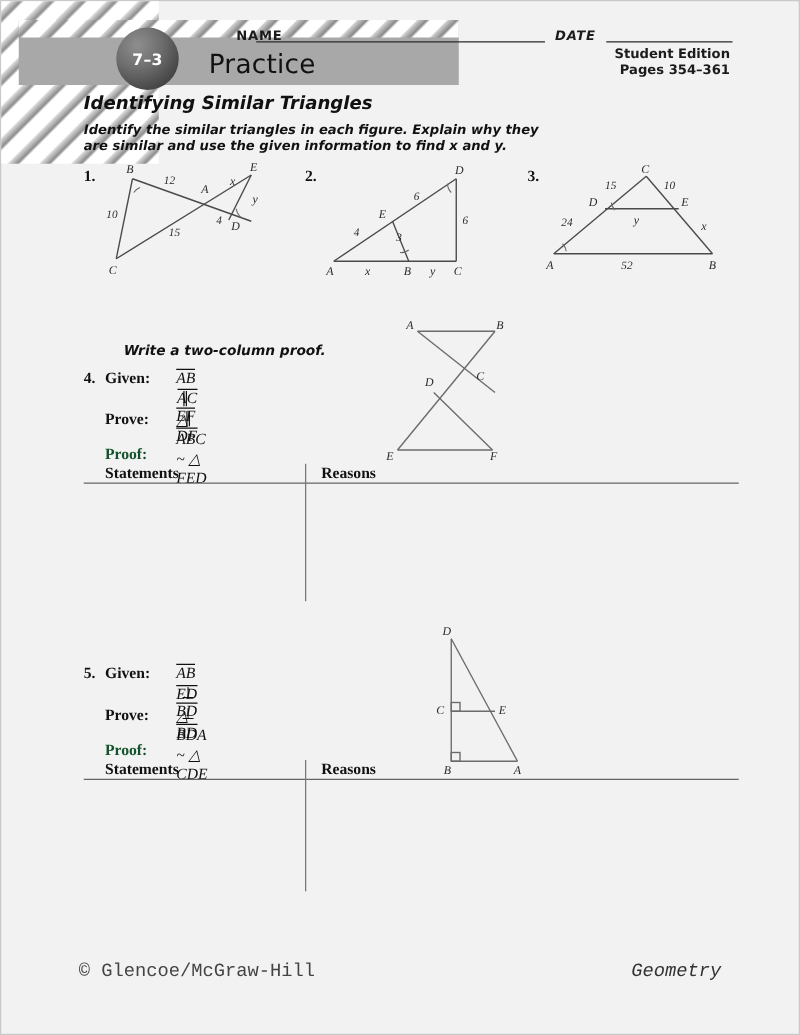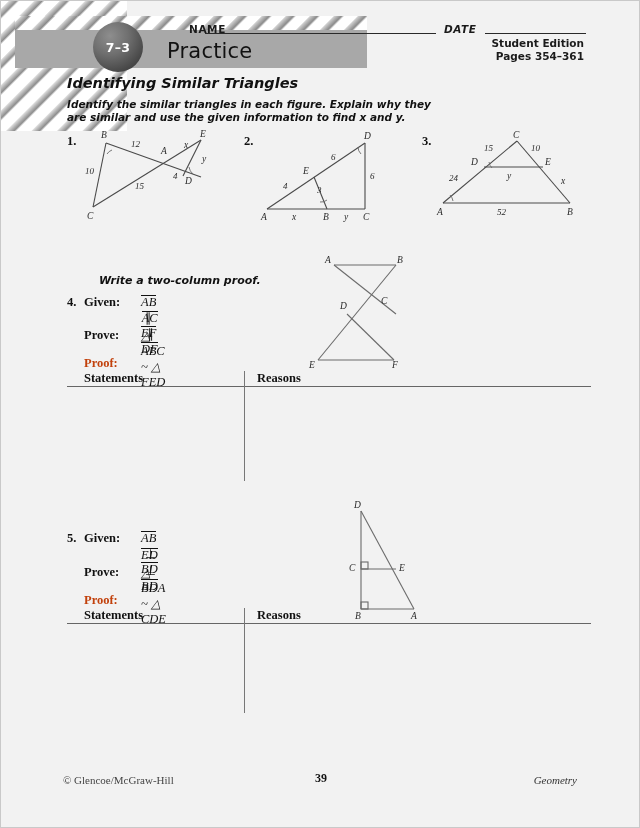--- a/index.html
+++ b/index.html
@@ -106,33 +106,33 @@
     position:absolute;
     font-family:"DejaVu Sans", sans-serif;
     font-size:11px;font-weight:bold;font-style:italic;color:#111;
   }
   .given-block{position:absolute;font-family:"Liberation Serif", serif;font-size:12.5px;color:#111;}
   .lbl{font-weight:bold;position:absolute;}
   .math{position:absolute;font-style:italic;}
   .ovl{border-top:1.2px solid #111;padding-top:0px;display:inline-block;line-height:1.05;}
   .proof-word{
     position:absolute;font-family:"Liberation Serif", serif;
-    font-size:12.5px;font-weight:bold;color:#c2410c;
+    font-size:12.5px;font-weight:bold;color:#14532d;
   }
   .col-head{
     position:absolute;font-family:"Liberation Serif", serif;
     font-size:12.5px;font-weight:bold;color:#111;
   }
   .hline{position:absolute;height:1px;background:#666;}
   .vline{position:absolute;width:1px;background:#777;}
 
   
   .foot{
     position:absolute;bottom:41px;
-    font-family:Liberation Serif, serif;font-size:11px;color:#444;
+    font-family:Liberation Mono, monospace;font-size:15px;color:#444;
   }
   .foot-left{left:62px;}
   .foot-center{left:0;width:640px;text-align:center;font-family:"Liberation Serif",serif;font-size:12px;font-weight:bold;color:#111;}
   .foot-right{right:62px;font-style:italic;color:#333;margin-left:36px;}
 </style>
 </head>
 <body>
 
 <div class="page">
 
@@ -322,16 +322,15 @@
     </svg>
   </div>
 
   <div class="proof-word" style="left:83px;top:592px;">Proof:</div>
   <div class="col-head" style="left:83px;top:607px;">Statements</div>
   <div class="col-head" style="left:256px;top:607px;">Reasons</div>
   <div class="hline" style="left:66px;top:622px;width:524px;"></div>
   <div class="vline" style="left:243px;top:607px;height:105px;"></div>
 
   <div class="foot foot-left">© Glencoe/McGraw-Hill</div>
-  <div class="foot foot-center">39</div>
   <div class="foot foot-right">Geometry</div>
 
 </div>
 
 </body></html>

